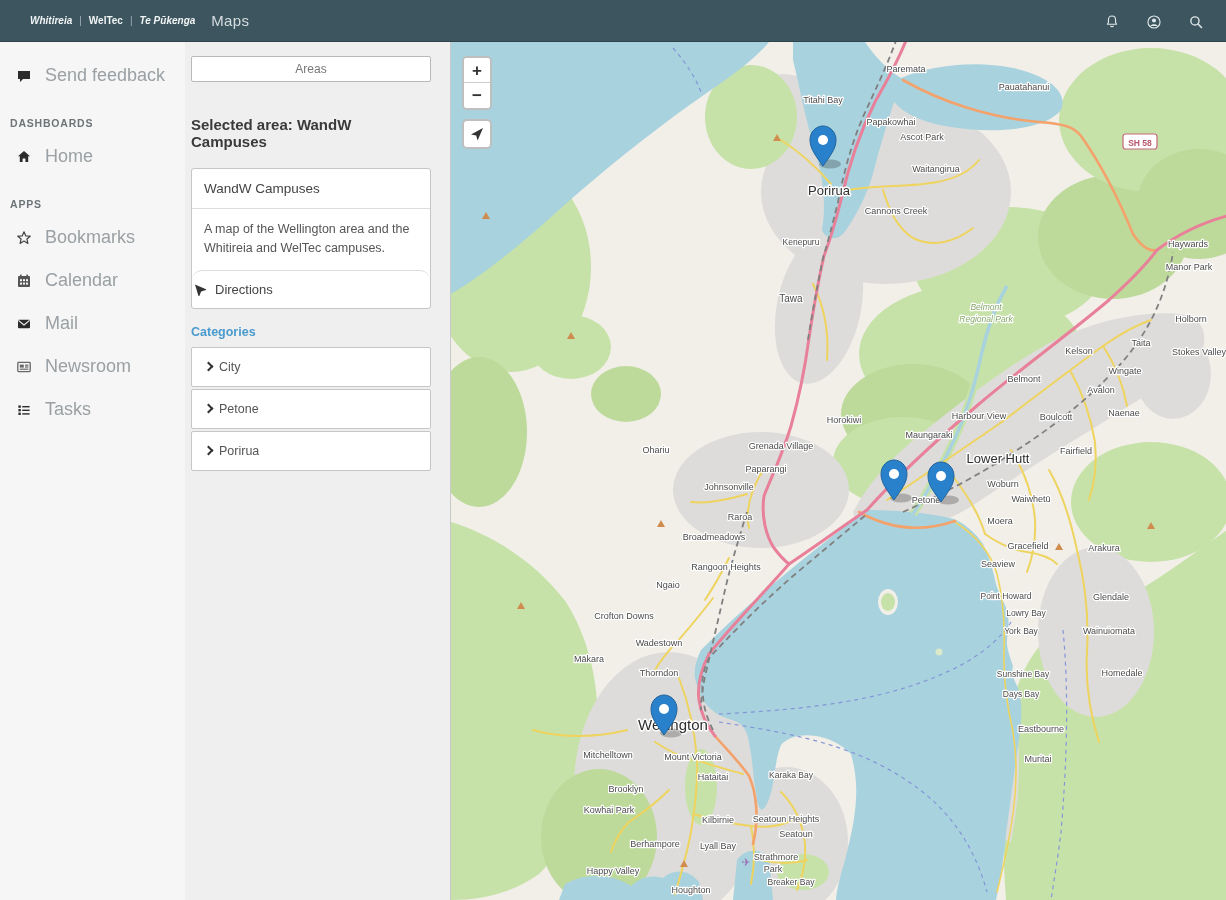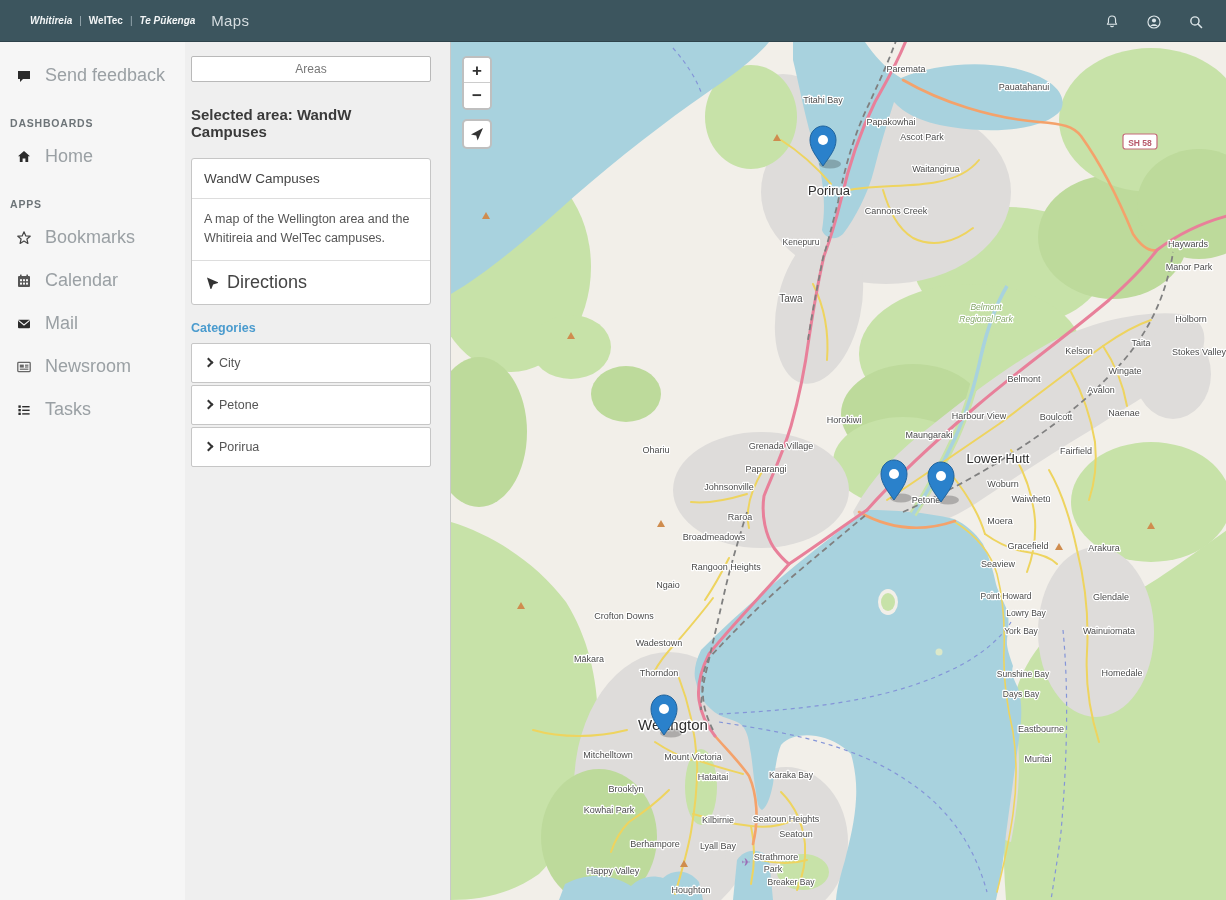--- a/index.html
+++ b/index.html
@@ -25,27 +25,27 @@
   .side-row { display:flex; align-items:center; gap:13px; padding:11px 16px; cursor:pointer; }
   .side-row .lbl { font-size:18px; color:#9aa0a4; }
   .section-hdr { font-size:10.5px; color:#6d7478; letter-spacing:.8px; padding:20px 10px 6px; font-weight:bold; }
   .sicon { width:16px; height:16px; flex-shrink:0; display:inline-flex; }
 
   
   .panel { width:265px; background:#efefef; padding:14px 19px 0 6px; flex-shrink:0; }
   .areas-btn { width:100%; height:26px; background:#fff; border:1px solid #b9b9b9;
     border-radius:2px; font-size:12px; color:#777; display:flex; align-items:center;
     justify-content:center; cursor:pointer; font-family:inherit; }
-  .sel-label { margin-top:24px; font-size:15px; font-weight:bold; color:#3a3a3a; }
+  .sel-label { margin-top:34px; font-size:15px; font-weight:bold; color:#3a3a3a; }
   .area-card { margin-top:18px; background:#fff; border:1px solid #c6c6c6; border-radius:3px; }
   .area-card .title { padding:12px 12px; font-size:13.5px; color:#444; }
   .area-card .desc  { border-top:1px solid #ddd; padding:11px 12px; font-size:12.5px;
     line-height:1.55; color:#555; }
-  .area-card .dir   { border-top:1px solid #ddd; padding:11px 12px; display:flex;
-    align-items:center; gap:9px; font-size:18px; color:#444; cursor:pointer; }
+  .area-card .dir   { border-top:1px solid #ddd; padding:11px 0; display:flex;
+    align-items:center; gap:9px; font-size:13px; color:#444; cursor:pointer;border-radius:10px; }
   .cats-label { margin-top:16px; font-size:12.5px; font-weight:bold; color:#4a9bce; cursor:pointer; }
   .cat-list { margin-top:8px; display:flex; flex-direction:column; gap:2px; }
   .cat-item { background:#fff; border:1px solid #c6c6c6; border-radius:2px; height:40px;
     display:flex; align-items:center; gap:7px; padding-left:13px; font-size:12.5px;
     color:#555; cursor:pointer; }
   .chev { width:7px; height:7px; border-top:2.2px solid #333; border-right:2.2px solid #333;
     transform:rotate(45deg); flex-shrink:0; }
 
   
   .map-wrap { position:relative; flex:1; overflow:hidden; border-left:1px solid #c9c9c9; background:#f2efe9; }

